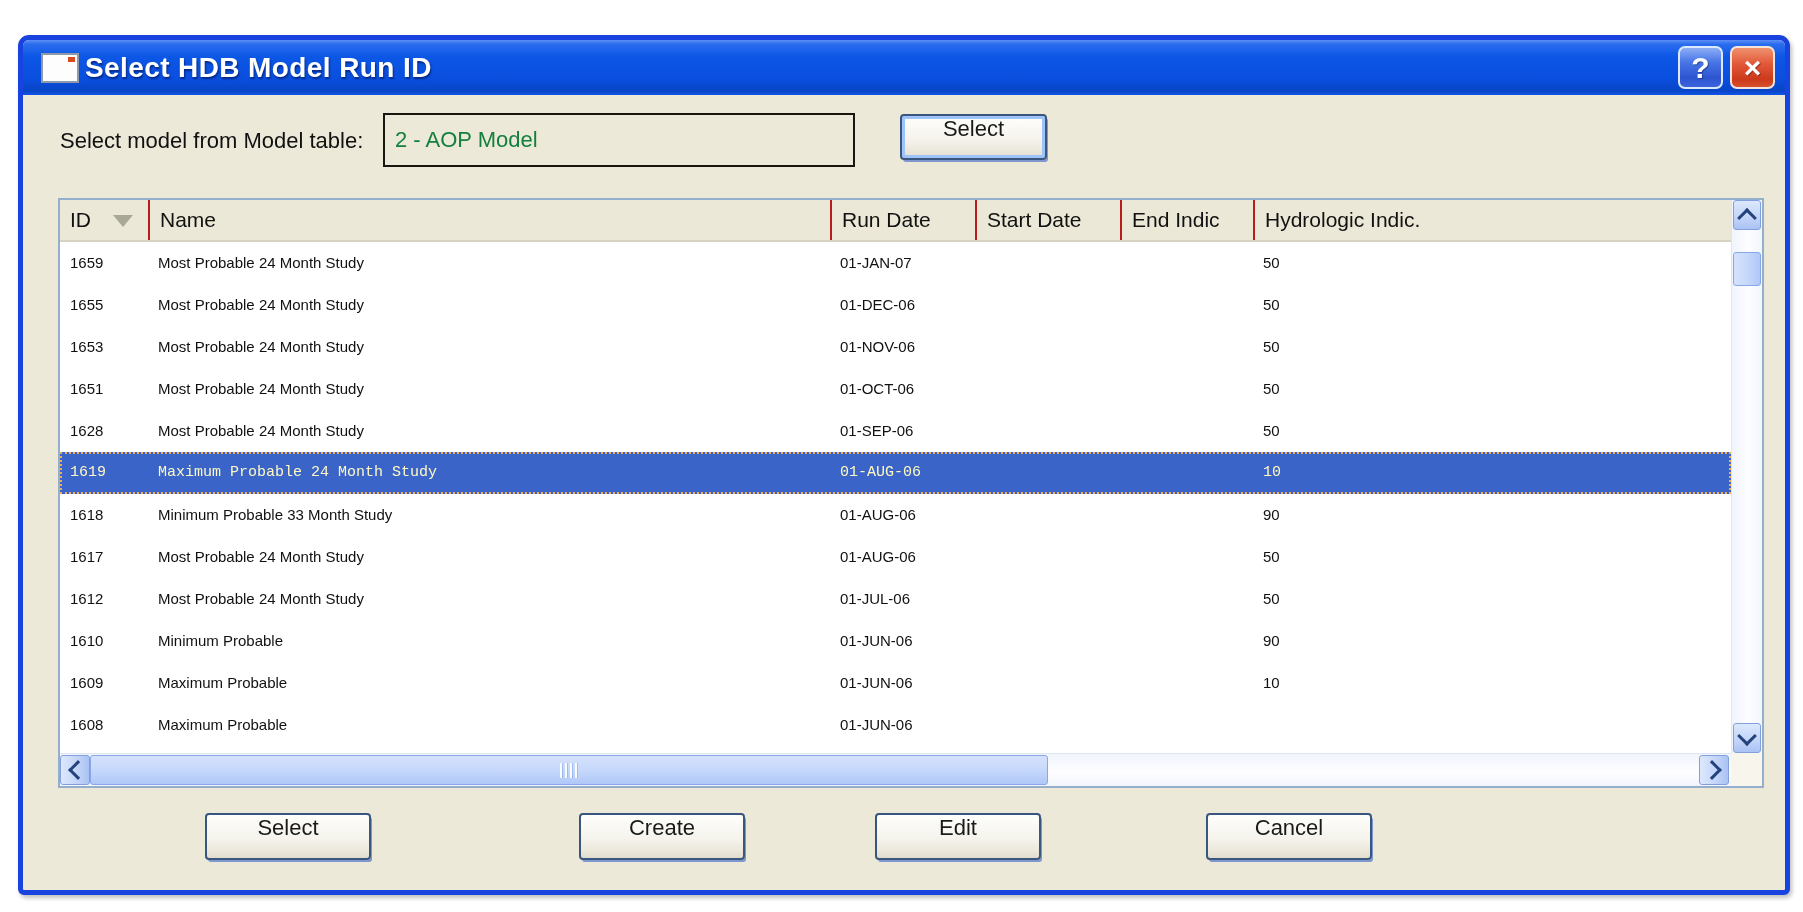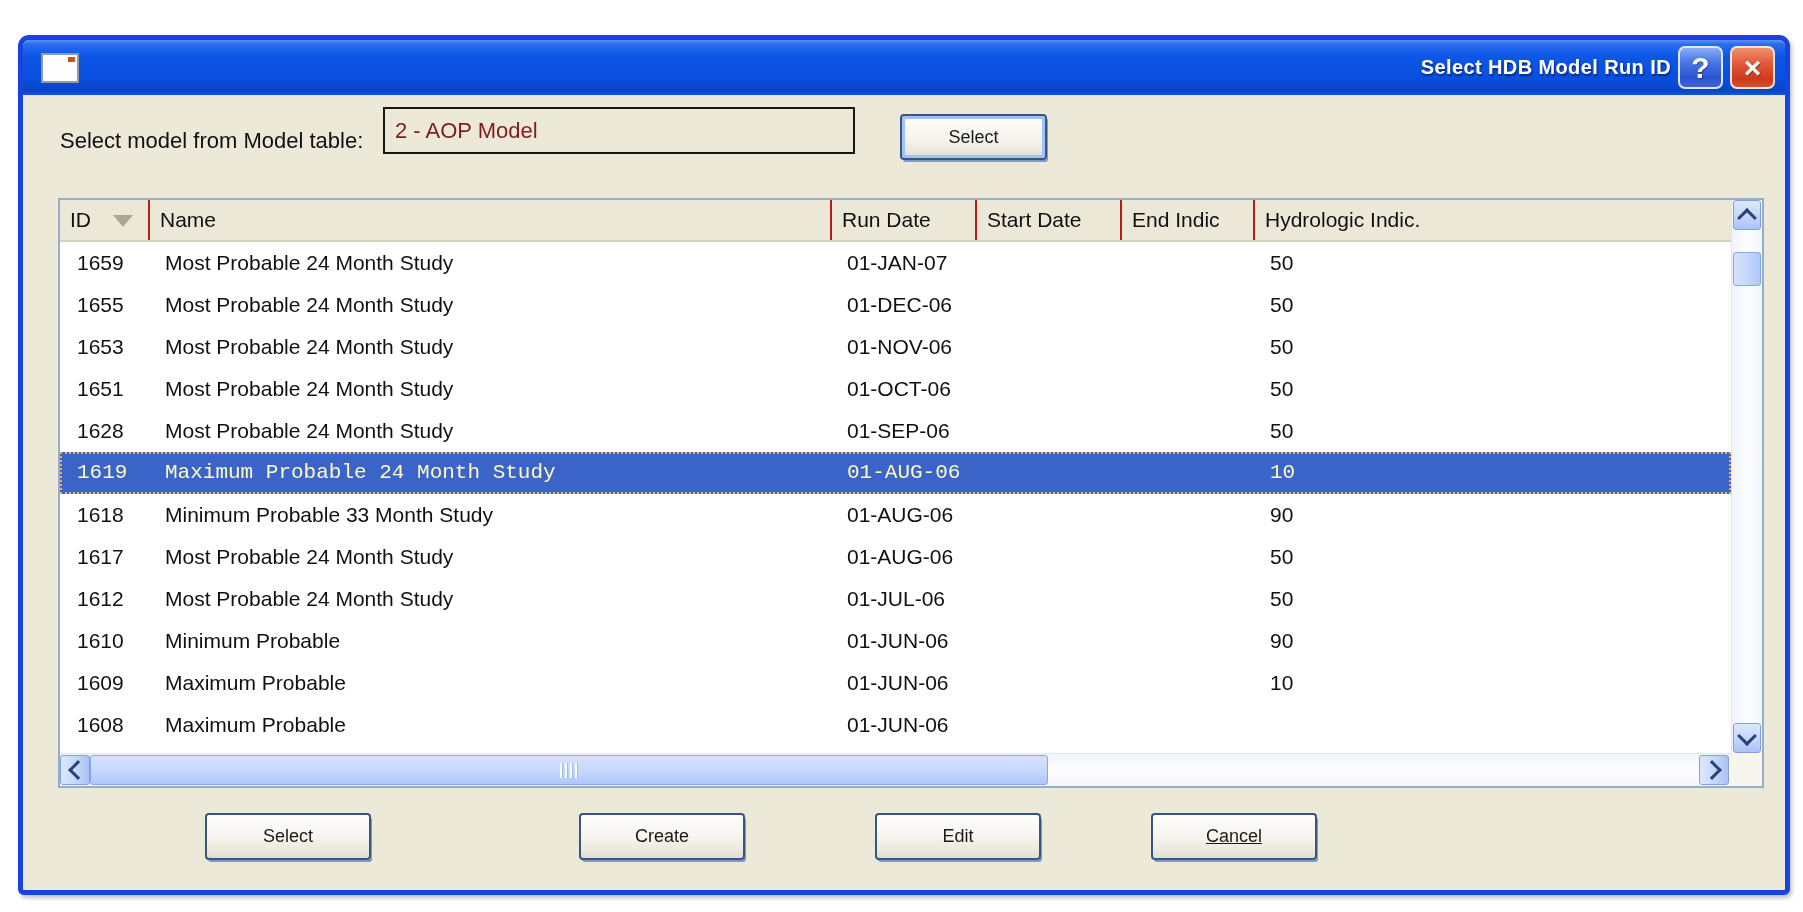--- a/index.html
+++ b/index.html
@@ -14,59 +14,59 @@
     box-shadow:2px 3px 4px rgba(0,0,0,.25);
   }
   
   .titlebar{
     height:55px;display:flex;align-items:center;padding:0 10px 0 18px;
     background:linear-gradient(180deg,#5c90f4 0%,#2a6cee 8%,#0d57e6 30%,#0a4ede 72%,#0845c6 92%,#1155e8 100%);
   }
   .win-icon{width:38px;height:30px;background:#fdfdfd;border:2px solid #8e9aa8;
     position:relative;box-sizing:border-box;flex:0 0 auto;}
   .win-icon::after{content:"";position:absolute;top:2px;right:2px;width:7px;height:5px;background:#d84a20;}
-  .title{color:#fff;font-size:20px;font-weight:bold;margin-left:16px;flex:1;
-    letter-spacing:.4px;text-shadow:1px 2px 2px rgba(0,10,60,.55);white-space:nowrap;text-align:right;}
+  .title{color:#fff;font-size:28px;font-weight:bold;margin-left:6px;flex:1;
+    letter-spacing:.4px;text-shadow:1px 2px 2px rgba(0,10,60,.55);white-space:nowrap;}
   .tb-btn{width:45px;height:43px;border-radius:7px;margin-left:7px;box-sizing:border-box;
     display:flex;align-items:center;justify-content:center;color:#fff;
     font-size:30px;font-weight:bold;cursor:default;flex:0 0 auto;
     text-shadow:1px 1px 1px rgba(0,0,0,.35);}
   .tb-help{border:2px solid #dce8fc;
     background:linear-gradient(180deg,#8caef4 0%,#4a77e8 35%,#2e55d0 75%,#3c63dc 100%);}
   .tb-close{border:2px solid #f4e4da;
     background:linear-gradient(180deg,#f0926e 0%,#e2593a 40%,#cc3a1a 80%,#d8502c 100%);}
   
   .content{position:relative;width:1762px;height:795px;}
   .model-label{position:absolute;left:37px;top:22px;height:47px;line-height:47px;
     font-size:22px;color:#111;}
-  .model-field{position:absolute;left:360px;top:12px;width:472px;height:47px;
+  .model-field{position:absolute;left:360px;top:18px;width:472px;height:54px;
     box-sizing:border-box;border:2px solid #17170f;background:transparent;
-    font-family:"Liberation Sans",sans-serif;font-size:22px;color:#7f1d1d;padding:0 10px;outline:none;}
+    font-family:"Liberation Sans",sans-serif;font-size:22px;color:#15803d;padding:0 10px;outline:none;}
   .btn{
     box-sizing:border-box;border:2px solid #39567e;border-radius:4px;
     background:linear-gradient(180deg,#fefefc 0%,#f5f3ec 55%,#eae7da 85%,#e0ddcf 100%);
-    font-family:"Liberation Sans",sans-serif;font-size:18px;color:#1a1a1a;
+    font-family:"Liberation Sans",sans-serif;font-size:22px;color:#1a1a1a;
     text-align:center;box-shadow:2px 3px 0 -1px #7e97cf;cursor:default;
-    display:flex;align-items:center;justify-content:center;white-space:nowrap;}
+    display:flex;justify-content:center;white-space:nowrap;}
   .model-select-btn{position:absolute;left:877px;top:19px;width:147px;height:46px;
     box-shadow:2px 3px 0 -1px #7e97cf, inset 0 0 0 3px #9fc2f8;}
   
   .list{position:absolute;left:35px;top:103px;width:1706px;height:590px;
     box-sizing:border-box;border:2px solid #94afcc;background:#fff;
     display:grid;grid-template-columns:1fr 31px;grid-template-rows:1fr 33px;}
   .list-main{grid-column:1;grid-row:1;overflow:hidden;background:#fff;}
   .grid-row{display:grid;grid-template-columns:88px 682px 145px 145px 133px 1fr;}
   .header-row{height:42px;background:#ebe8d7;border-bottom:2px solid #d6d3c2;box-sizing:border-box;}
   .hcell{padding-left:10px;line-height:39px;font-size:21px;color:#111;
     white-space:nowrap;overflow:hidden;box-sizing:border-box;}
   .hcell + .hcell{border-left:2px solid #b91c1c;}
   .sort-arrow{display:inline-block;width:0;height:0;margin-left:22px;vertical-align:middle;
     border-left:10px solid transparent;border-right:10px solid transparent;
     border-top:12px solid #a9a795;}
-  .trow{height:42px;line-height:42px;font-size:21px;color:#111;background:#fff;padding-left:7px;}
+  .trow{height:42px;line-height:42px;font-size:15px;color:#111;background:#fff;}
   .trow .tcell{padding-left:10px;white-space:nowrap;overflow:hidden;box-sizing:border-box;}
   .trow.sel{background:#3b64c9;color:#fef9c3;outline:2px dotted #eeb054;outline-offset:-2px;font-family:Liberation Mono, monospace;}
   
   .vsb{grid-column:2;grid-row:1;position:relative;
     background:linear-gradient(90deg,#f0f4fc 0%,#fdfdff 55%,#f2f5fc 100%);
     border-left:1px solid #e0e6f0;}
   .hsb{grid-column:1;grid-row:2;position:relative;
     background:linear-gradient(180deg,#f0f4fc 0%,#fdfdff 55%,#f2f5fc 100%);
     border-top:1px solid #e0e6f0;}
   .corner{grid-column:2;grid-row:2;background:#f7f5ec;}
@@ -89,21 +89,21 @@
     border:1px solid #88a6e8;border-radius:3px;
     background:linear-gradient(180deg,#d6e2fd 0%,#c6d8fb 50%,#b0c8f8 100%);
     display:flex;align-items:center;justify-content:center;}
   .grip{width:19px;height:15px;
     background:repeating-linear-gradient(90deg,#f8fbff 0px,#f8fbff 2px,rgba(130,160,230,.55) 2px,rgba(130,160,230,.55) 3px,rgba(0,0,0,0) 3px,rgba(0,0,0,0) 5px);}
   
   .bottom-btn{position:absolute;top:718px;width:166px;height:47px;}
   .bb-select{left:182px;}
   .bb-create{left:512px;margin-left:44px;}
   .bb-edit{left:852px;}
-  .bb-cancel{left:1128px;text-decoration:underline;}
+  .bb-cancel{left:1183px;}
 </style>
 </head>
 <body>
 
 <div class="dialog">
 
   <div class="titlebar">
     <div class="win-icon"></div>
     <div class="title">Select HDB Model Run ID</div>
     <div class="tb-btn tb-help">

